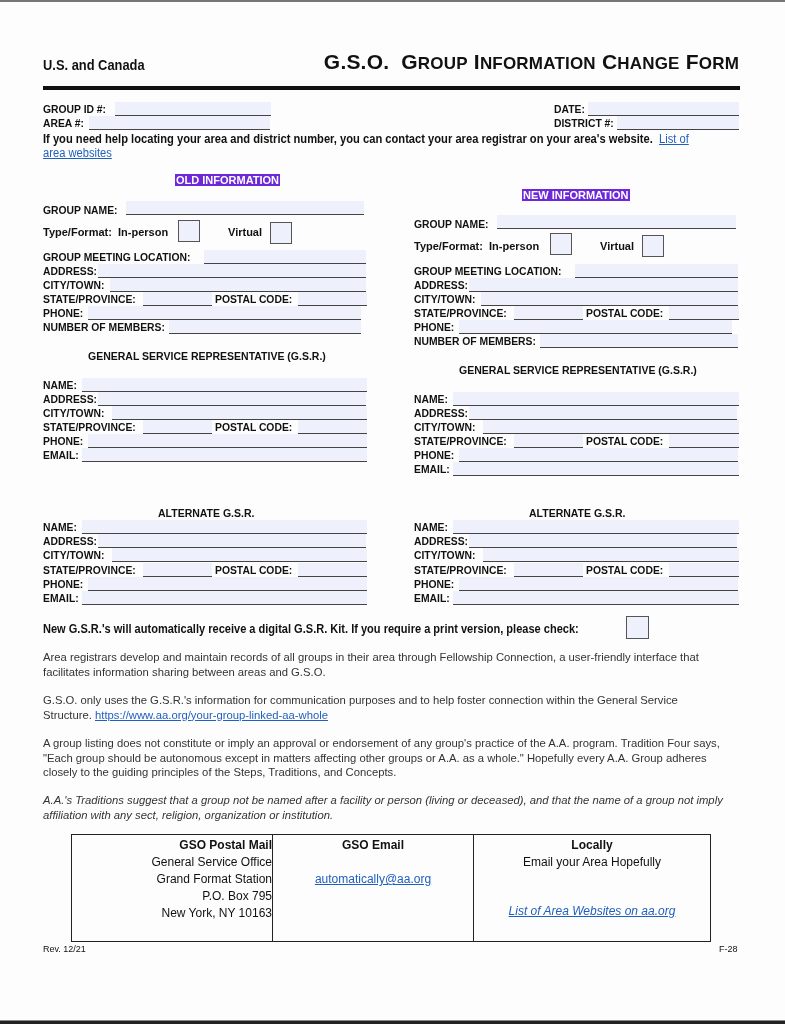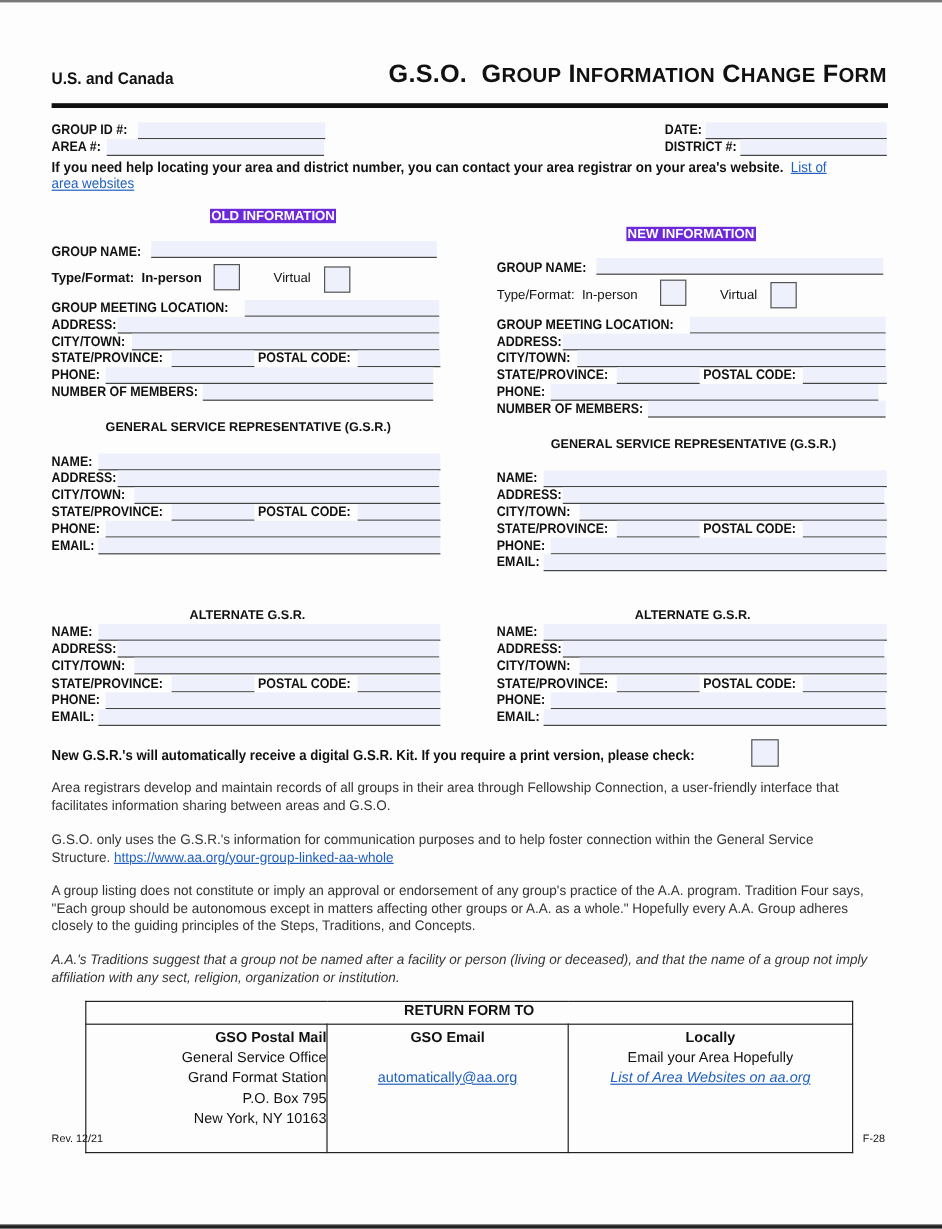--- a/index.html
+++ b/index.html
@@ -8,21 +8,21 @@
   .topbar { position: absolute; left: 0; top: 0; width: 785px; height: 2px; background: #777; }
   .botbar { position: absolute; left: 0; top: 1020px; width: 785px; height: 4px; background: #222; border-top: 1px solid #888; }
 
   .abs { position: absolute; white-space: nowrap; }
   .hdr-left { left: 43px; top: 57px; font-size: 14px; font-weight: bold; letter-spacing: 0; transform: scaleX(0.92); transform-origin: left; }
   .hdr-title { right: 46px; top: 50px; font-size: 21px; font-weight: bold; letter-spacing: 0.2px; }
   .hdr-title .sc { font-size: 17px; }
   .rule { left: 43px; top: 86px; width: 697px; height: 4px; background: #111; }
 
   .lbl { font-size: 11.5px; font-weight: bold; transform: scaleX(0.9); transform-origin: left; }
-  .lbl2 { font-size: 11px; font-weight: normal; }
+  .lbl2 { font-size: 11px; font-weight: bold; }
   .field { position: absolute; height: 14px; background: #eef1fb; border-bottom: 1.3px solid #444; }
   .cb { position: absolute; width: 22px; height: 22px; background: #eef1fb; border: 1.5px solid #555; }
 
   .help { left: 43px; top: 132px; width: 700px; font-size: 12px; font-weight: bold; line-height: 14px; white-space: normal; transform: scaleX(0.93); transform-origin: left; }
   .link { color: #1f5fbf; text-decoration: underline; font-weight: normal; }
 
   .tag { background: #6d28d9; color: #fff; font-size: 11px; font-weight: bold; padding: 0 1px; }
   .sec { font-size: 10.5px; font-weight: bold; }
 
   .para { left: 43px; width: 700px; font-size: 11.5px; color: #333; line-height: 14.5px; white-space: normal; transform: scaleX(0.98); transform-origin: left; }
@@ -181,40 +181,37 @@
 <div class="abs para" style="top:650px;">Area registrars develop and maintain records of all groups in their area through Fellowship Connection, a user-friendly interface that facilitates information sharing between areas and G.S.O.</div>
 <div class="abs para" style="top:693px;">
   <span>G.S.O. only uses the G.S.R.'s information for communication purposes and to help foster connection within the General Service Structure.</span>
   <span class="link">https://www.aa.org/your-group-linked-aa-whole</span>
 </div>
 <div class="abs para" style="top:736px;">A group listing does not constitute or imply an approval or endorsement of any group's practice of the A.A. program. Tradition Four says, "Each group should be autonomous except in matters affecting other groups or A.A. as a whole." Hopefully every A.A. Group adheres closely to the guiding principles of the Steps, Traditions, and Concepts.</div>
 <div class="abs para it" style="top:793px;">A.A.'s Traditions suggest that a group not be named after a facility or person (living or deceased), and that the name of a group not imply affiliation with any sect, religion, organization or institution.</div>
 
 <table class="ret">
   <tbody>
-      <tr>
-    <th colspan="3">RETURN FORM TO</th>
-  </tr>
   <tr>
     <td style="width:201px;text-align:right;">
       <div class="h">GSO Postal Mail</div>
       <div>General Service Office</div>
       <div>Grand Format Station</div>
       <div>P.O. Box 795</div>
       <div>New York, NY 10163</div>
     </td>
     <td style="width:201px;">
       <div class="h">GSO Email</div>
       <div>&nbsp;</div>
       <div class="link">automatically@aa.org</div>
     </td>
     <td>
       <div class="h">Locally</div>
       <div>Email your Area Hopefully</div>
-      <div class="link" style="font-style:italic;">List of Area Websites on aa.org</div>
+      <div class="link" style="font-style:italic;margin-top:32px;">List of Area Websites on aa.org</div>
     </td>
   </tr>
 </tbody>
   </table>
 
 <div class="abs rev">Rev. 12/21</div>
 <div class="abs fno">F-28</div>
 
 <div class="botbar"></div>
 

